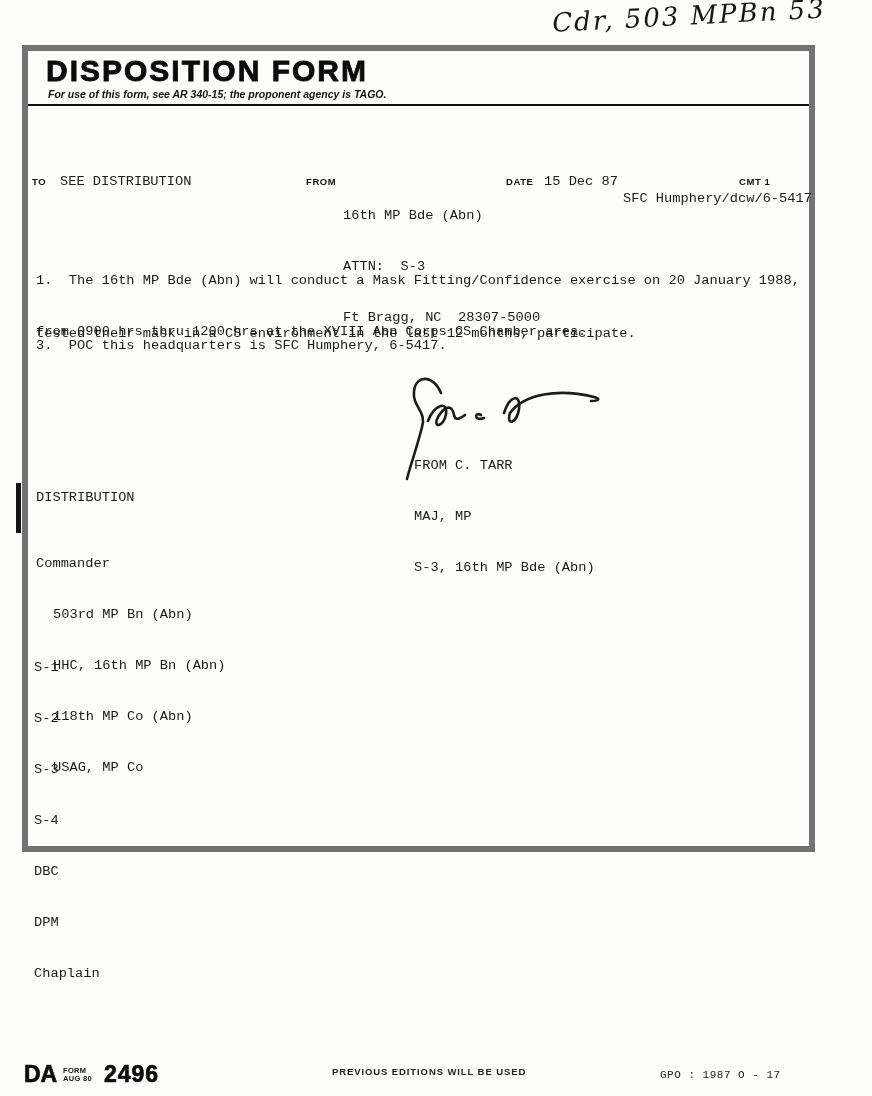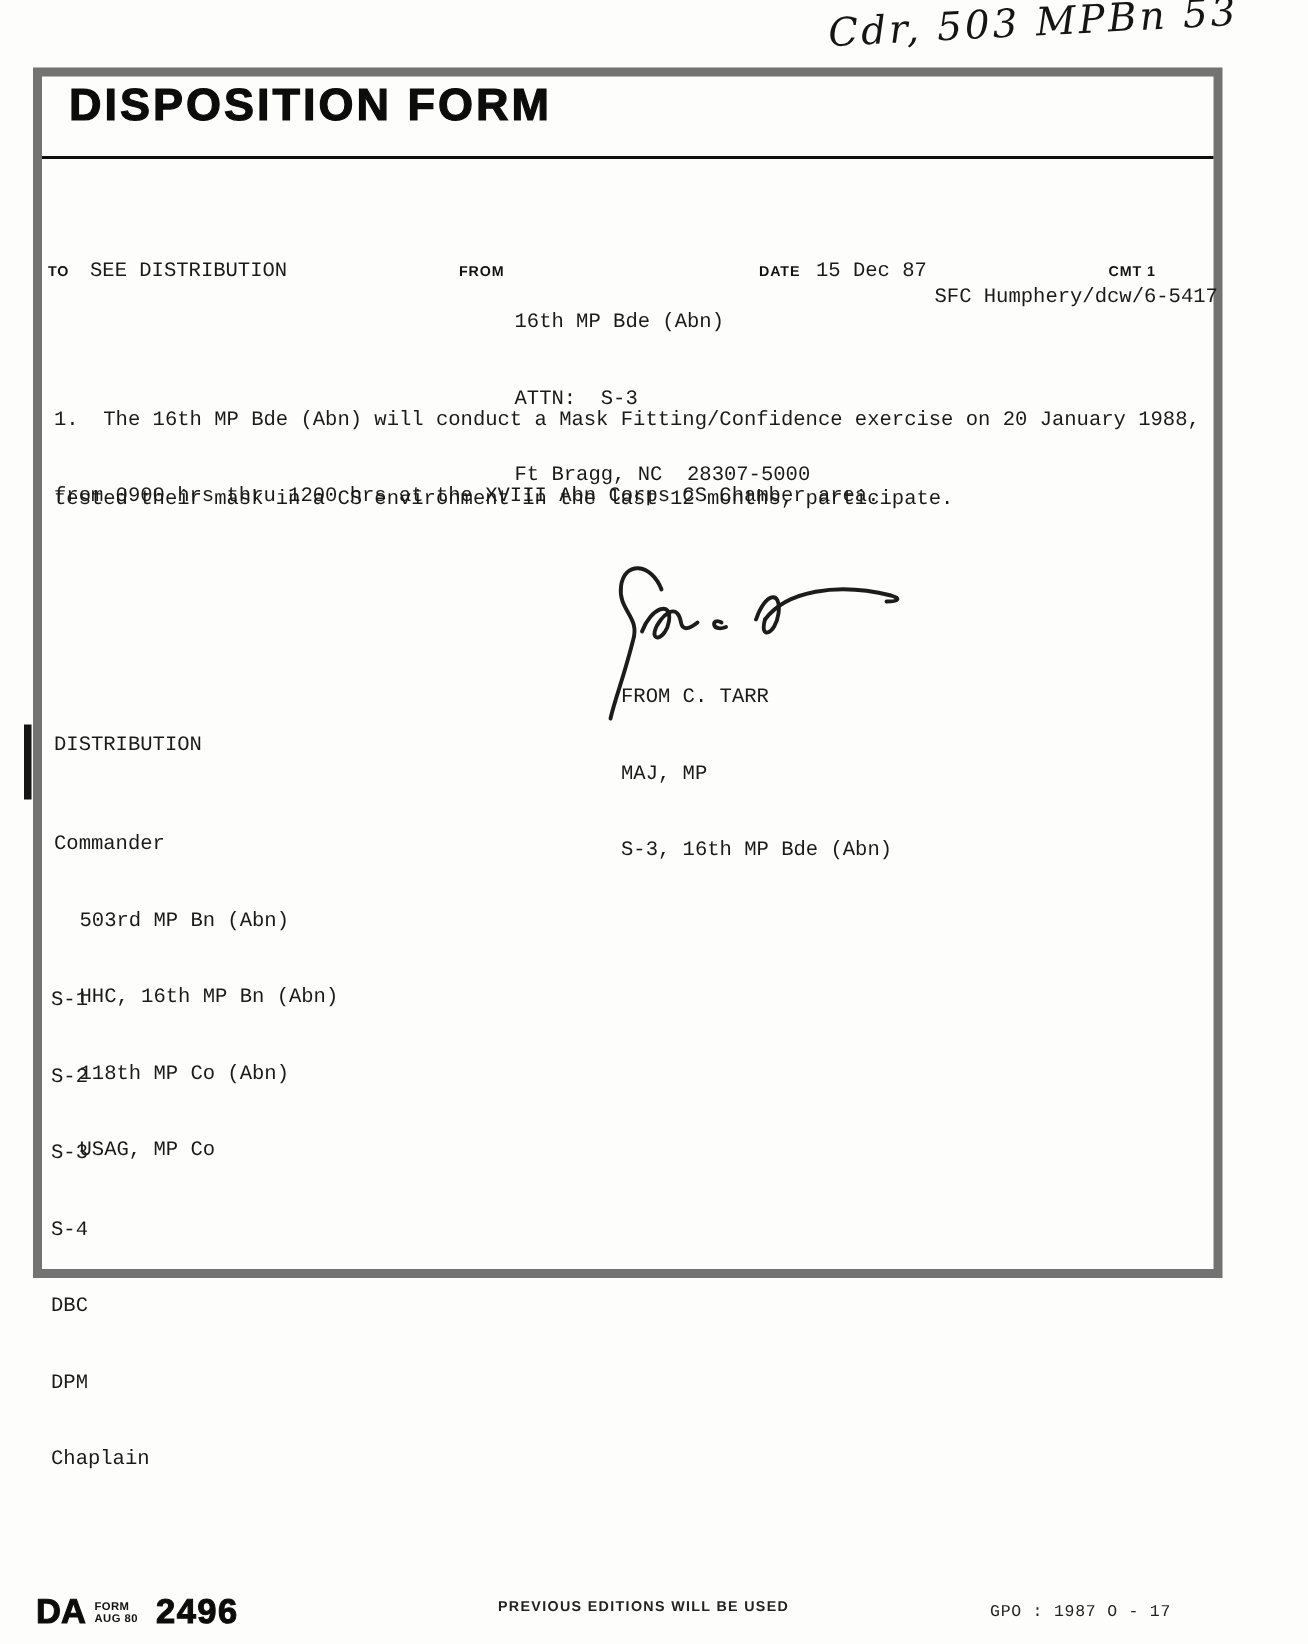--- a/index.html
+++ b/index.html
@@ -91,20 +91,21 @@
 </head>
 <body>
 
 <div class="handwriting">Cdr, 503 MPBn 53</div>
 
 <div class="formbox">
   <div class="formbox-inner">
 
     <div class="hdr">
       <div class="title">DISPOSITION FORM</div>
+      <div class="subtitle">For use of this form, see AR 340-15; the proponent agency is TAGO.</div>
     </div>
 
 
     <div class="row3">
       <div class="lbl abs" style="left:4px;top:7px;">TO</div>
       <div class="mono abs" style="left:32px;top:4px;">SEE DISTRIBUTION</div>
 
       <div class="lbl abs" style="left:278px;top:7px;">FROM</div>
       <div class="mono abs" style="left:315px;top:4px;">
         <div>16th MP Bde (Abn)</div>
@@ -121,20 +122,21 @@
 
     <div class="mono abs" style="left:8px;top:187px;">
       <div>1.  The 16th MP Bde (Abn) will conduct a Mask Fitting/Confidence exercise on 20 January 1988,</div>
       <div>from 0900 hrs thru 1200 hrs at the XVIII Abn Corps CS Chamber area.</div>
     </div>
 
     <div class="mono abs" style="left:8px;top:240px;">
       <div>tested their mask in a CS environment in the last 12 months, participate.</div>
     </div>
 
+    <div class="mono abs" style="left:8px;top:286px;">3.  POC this headquarters is SFC Humphery, 6-5417.</div>
 
     <svg class="sig-svg" viewBox="0 0 230 115">
       <path d="M55 24 C48 6 30 5 28 22 C26 38 41 42 36 58 C30 82 24 97 21 110"></path>
       <path d="M42 52 C48 36 62 31 60 45 C58 58 46 60 52 48 C58 38 66 34 68 46 C69 52 74 50 79 46"></path>
       <path d="M95 46 C88 42 88 53 98 49"></path>
       <path d="M118 44 C124 26 135 24 133 40 C131 54 120 58 124 44"></path>
       <path d="M124 44 C138 25 172 19 208 28 C215 30 213 32 205 32"></path>
     </svg>
 
     <div class="mono abs" style="left:386px;top:372px;">

